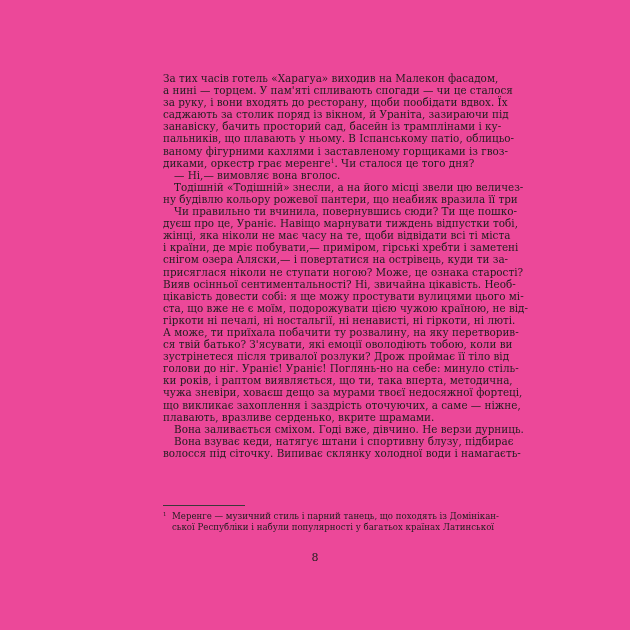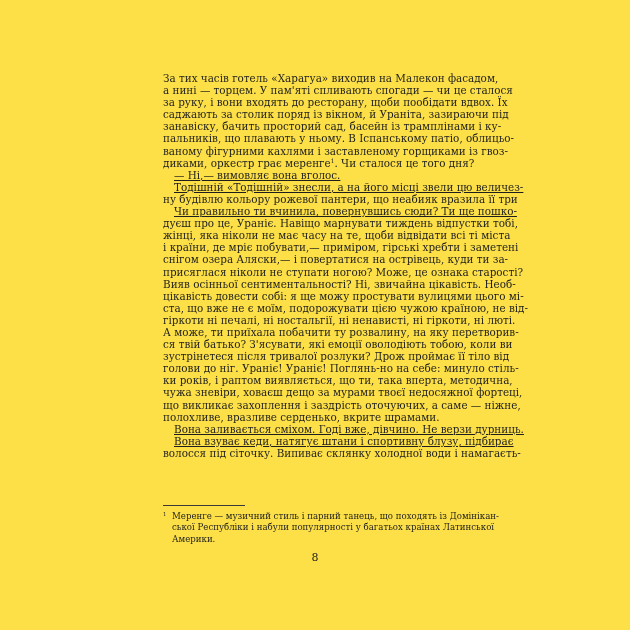--- a/index.html
+++ b/index.html
@@ -10,21 +10,21 @@
     body {
       width: 630px;
       height: 630px;
       position: relative;
       overflow: hidden;
     }
     .page {
       position: absolute;
       left: 0; top: 0;
       width: 630px; height: 630px;
-      background: #fde047;
+      background: #ec4899;
     }
     .body-text {
       position: absolute;
       left: 163px;
       top: 72px;
       width: 309px;
       font-family: "DejaVu Serif", "Liberation Serif", serif;
       font-size: 10.4px;
       line-height: 12.1px;
       color: #1e1e1e;
@@ -35,21 +35,20 @@
       text-align: justify;
       text-align-last: justify;
       height: 12.1px;
       overflow: visible;
     }
     .line.last {
       text-align-last: left;
     }
     .line.indent {
       text-indent: 11px;
-      text-decoration: underline;
     }
     sup.fnref {
       font-size: 6px;
       vertical-align: 4px;
       line-height: 0;
     }
     .fn-rule {
       position: absolute;
       left: 163px;
       top: 505px;
@@ -118,29 +117,28 @@
     <span class="line">цікавість довести собі: я ще можу простувати вулицями цього мі-</span>
     <span class="line">ста, що вже не є моїм, подорожувати цією чужою країною, не від-</span>
     <span class="line">гіркоти ні печалі, ні ностальгії, ні ненависті, ні гіркоти, ні люті.</span>
     <span class="line">А може, ти приїхала побачити ту розвалину, на яку перетворив-</span>
     <span class="line">ся твій батько? З'ясувати, які емоції оволодіють тобою, коли ви</span>
     <span class="line">зустрінетеся після тривалої розлуки? Дрож проймає її тіло від</span>
     <span class="line">голови до ніг. Ураніє! Ураніє! Поглянь-но на себе: минуло стіль-</span>
     <span class="line">ки років, і раптом виявляється, що ти, така вперта, методична,</span>
     <span class="line">чужа зневіри, ховаєш дещо за мурами твоєї недосяжної фортеці,</span>
     <span class="line">що викликає захоплення і заздрість оточуючих, а саме — ніжне,</span>
-    <span class="line last">полохливе, вразливе серденько, вкрите шрамами.</span>
+    <span class="line last">плавають, вразливе серденько, вкрите шрамами.</span>
     <span class="line last indent">Вона заливається сміхом. Годі вже, дівчино. Не верзи дурниць.</span>
     <span class="line indent">Вона взуває кеди, натягує штани і спортивну блузу, підбирає</span>
     <span class="line">волосся під сіточку. Випиває склянку холодної води і намагаєть-</span>
   </div>
 
   <div class="fn-rule"></div>
 
   <div class="footnote">
     <span class="line"><span class="fn-mark">1</span><span>Меренге — музичний стиль і парний танець, що походять із Домінікан-</span></span>
     <span class="line cont">ської Республіки і набули популярності у багатьох країнах Латинської</span>
-    <span class="line cont last">Америки.</span>
   </div>
 
   <div class="page-number">8</div>
 
 </div>
 
 </body></html>

